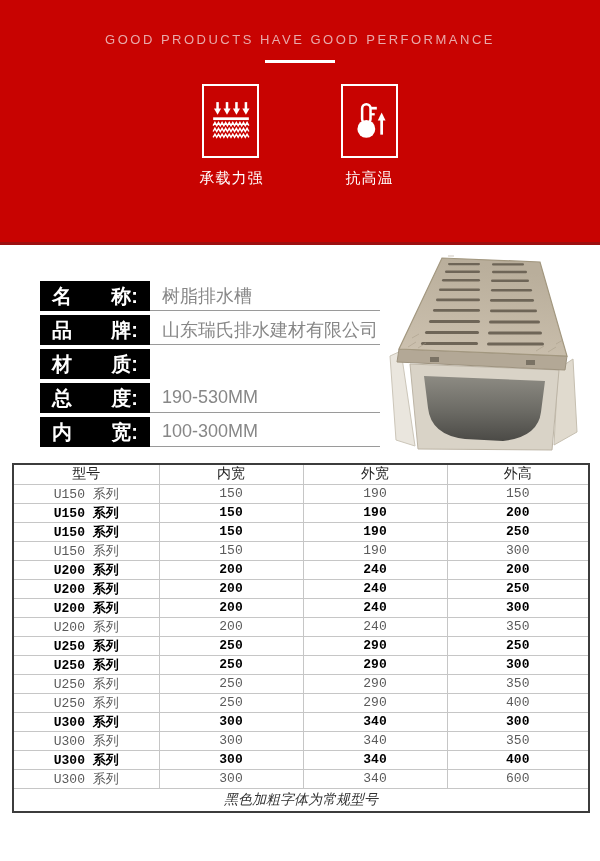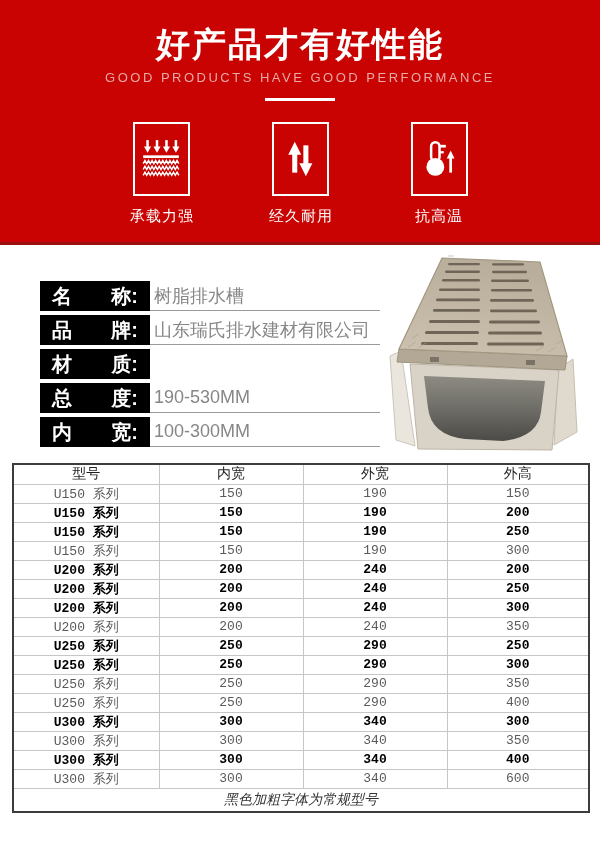--- a/index.html
+++ b/index.html
@@ -15,38 +15,37 @@
   .features { display:flex; justify-content:center; gap:77px; margin-top:21px; }
   .feature { width:62px; text-align:center; }
   .feature-box { width:57px; height:74px; border:2px solid #ffffff; margin:0 auto; display:flex; align-items:center; justify-content:center; }
   .feature-label { color:#ffffff; font-size:15px; margin-top:11px; white-space:nowrap; letter-spacing:1px; }
 
   
   .info-section { position:relative; height:215px; }
   .info-rows { position:absolute; left:40px; top:36px; width:340px; }
   .info-row { display:flex; height:30px; margin-bottom:4px; }
   .info-key { background:#000000; color:#ffffff; width:110px; flex:0 0 110px; display:flex; justify-content:space-between; align-items:center; padding:0 12px; font-size:20px; font-weight:bold; }
-  .info-value { flex:1; border-bottom:1px solid #9a9a9a; color:#878787; font-size:18px; display:flex; align-items:center; padding-left:4px; white-space:nowrap; }
+  .info-value { flex:1; border-bottom:1px solid #9a9a9a; color:#878787; font-size:18px; display:flex; align-items:center; padding-left:12px; white-space:nowrap; }
   .product-photo { position:absolute; right:6px; top:7px; width:206px; height:200px; }
 
   
   .spec-section { padding:3px 12px 0; }
   table.spec { width:576px; border-collapse:collapse; border:2px solid #3c3c3c; table-layout:fixed; }
   .spec th, .spec td { border:1px solid #c6c6c6; text-align:center; padding:0; height:18px; font-size:13px; font-family:"Liberation Mono", monospace; color:#5a5a5a; font-weight:normal; }
   .spec thead th { height:20px; color:#1f1f1f; font-family:"Liberation Sans", sans-serif; font-size:14px; }
   .spec tr.bold td { color:#000000; font-weight:bold; }
   .spec tfoot td { height:24px; font-family:"Liberation Sans", sans-serif; font-size:14px; color:#333333;font-style:italic; }
 </style>
 </head>
 <body>
 
 <div class="page">
 
   <div class="hero">
-    <div class="hero-title">好产品才有好性能</div>
     <div class="hero-sub">GOOD PRODUCTS HAVE GOOD PERFORMANCE</div>
     <div class="hero-divider"></div>
 
     <div class="features">
 
       <div class="feature">
         <div class="feature-box">
           <svg width="42" height="44" viewBox="0 0 40 40">
             <g fill="#ffffff">
               <rect x="6" y="2" width="2.4" height="7"></rect>
@@ -62,33 +61,20 @@
             <g stroke="#ffffff" stroke-width="1.4" fill="none">
               <path id="zz" d="M3 24.5 l1.7 -3 1.7 3 1.7 -3 1.7 3 1.7 -3 1.7 3 1.7 -3 1.7 3 1.7 -3 1.7 3 1.7 -3 1.7 3 1.7 -3 1.7 3 1.7 -3 1.7 3 1.7 -3 1.7 3 1.7 -3 1.7 3"></path>
               <use href="#zz" y="5.5"></use>
               <use href="#zz" y="11"></use>
             </g>
           </svg>
         </div>
         <div class="feature-label">承载力强</div>
       </div>
 
-      <div class="feature">
-        <div class="feature-box">
-          <svg width="42" height="44" viewBox="0 0 40 40">
-            <g fill="#ffffff">
-              <rect x="12.6" y="14" width="4.8" height="19"></rect>
-              <polygon points="8.8,16 21.2,16 15,3.5"></polygon>
-              <rect x="23.2" y="7" width="4.8" height="19"></rect>
-              <polygon points="19.4,24 31.8,24 25.6,36.5"></polygon>
-            </g>
-          </svg>
-        </div>
-        <div class="feature-label">经久耐用</div>
-      </div>
 
       <div class="feature">
         <div class="feature-box">
           <svg width="42" height="44" viewBox="0 0 40 40">
             <rect x="12.5" y="4" width="8" height="18" rx="4" fill="none" stroke="#ffffff" stroke-width="2.4"></rect>
             <circle cx="16.5" cy="27.5" r="8.5" fill="#ffffff"></circle>
             <rect x="20" y="6.5" width="6.5" height="2.6" fill="#ffffff"></rect>
             <rect x="20" y="12.5" width="4.5" height="2.2" fill="#ffffff"></rect>
             <g fill="#ffffff">
               <rect x="29.8" y="18" width="2.6" height="15"></rect>

